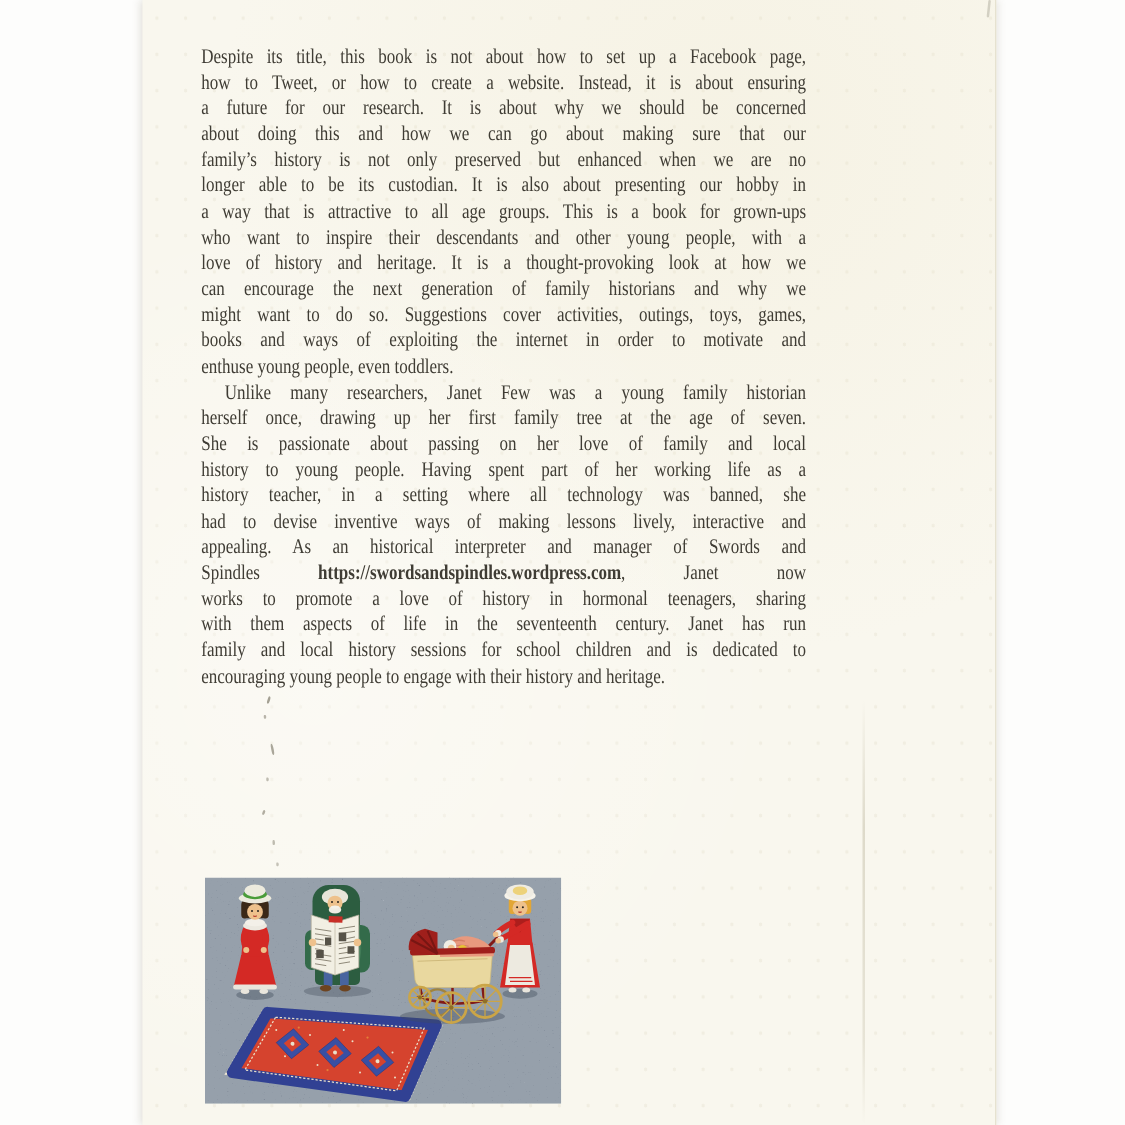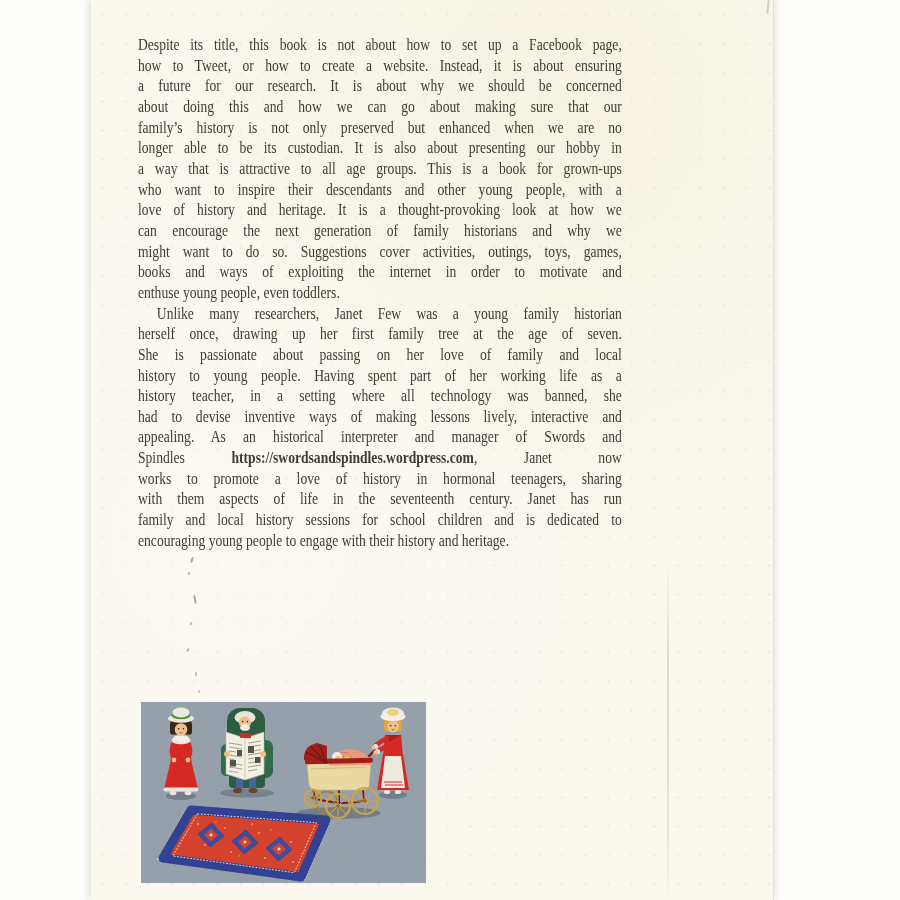--- a/index.html
+++ b/index.html
@@ -1,20 +1,20 @@
 <!DOCTYPE html>
 <html><head>
 <meta charset="utf-8">
 <style>
   * { margin:0; padding:0; box-sizing:border-box; }
   html,body { width:900px; height:900px; }
   body { position:relative; overflow:hidden; background:#fdfdfc; font-family:"Liberation Serif", serif; }
 
   .page {
-    position:absolute; left:91px; top:0; width:683px; height:900px;
+    position:absolute; left:114px; top:0; width:683px; height:900px;
     background-color:#f9f7ee;
     background-image:
       radial-gradient(circle at 70% 12%, rgba(236,228,198,0.25) 0%, rgba(236,228,198,0) 45%),
       radial-gradient(circle at 20% 60%, rgba(255,255,255,0.35) 0%, rgba(255,255,255,0) 50%),
       radial-gradient(rgba(168,156,112,0.10) 1px, transparent 1.4px);
     background-size:auto,auto,23px 29px;
     box-shadow:-3px 0 6px rgba(118,110,84,0.16), 3px 0 5px rgba(118,110,84,0.10);
     border-right:1px solid #e6e2d0;
   }
 

